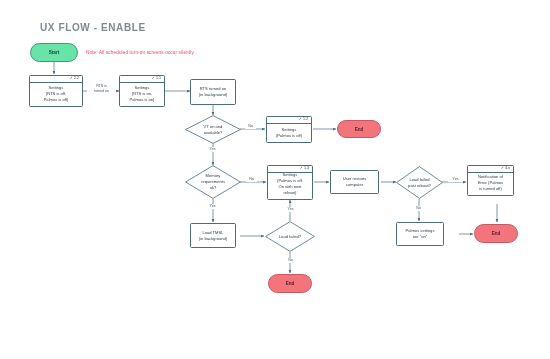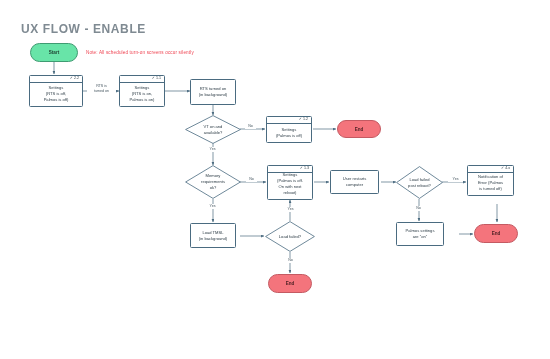--- a/index.html
+++ b/index.html
@@ -12,23 +12,23 @@
   }
   #canvas {
     position: relative;
     width: 550px;
     height: 359px;
     background: #ffffff;
     overflow: hidden;
   }
   #title {
     position: absolute;
-    left: 21px;
+    left: 40px;
     top: 22px;
-    font-size: 12px;
+    font-size: 10px;
     letter-spacing: 0.6px;
     color: #7f8a92;
     font-weight: bold;
     white-space: nowrap;
   }
   #note {
     position: absolute;
     left: 86px;
     top: 50px;
     font-size: 4.6px;

